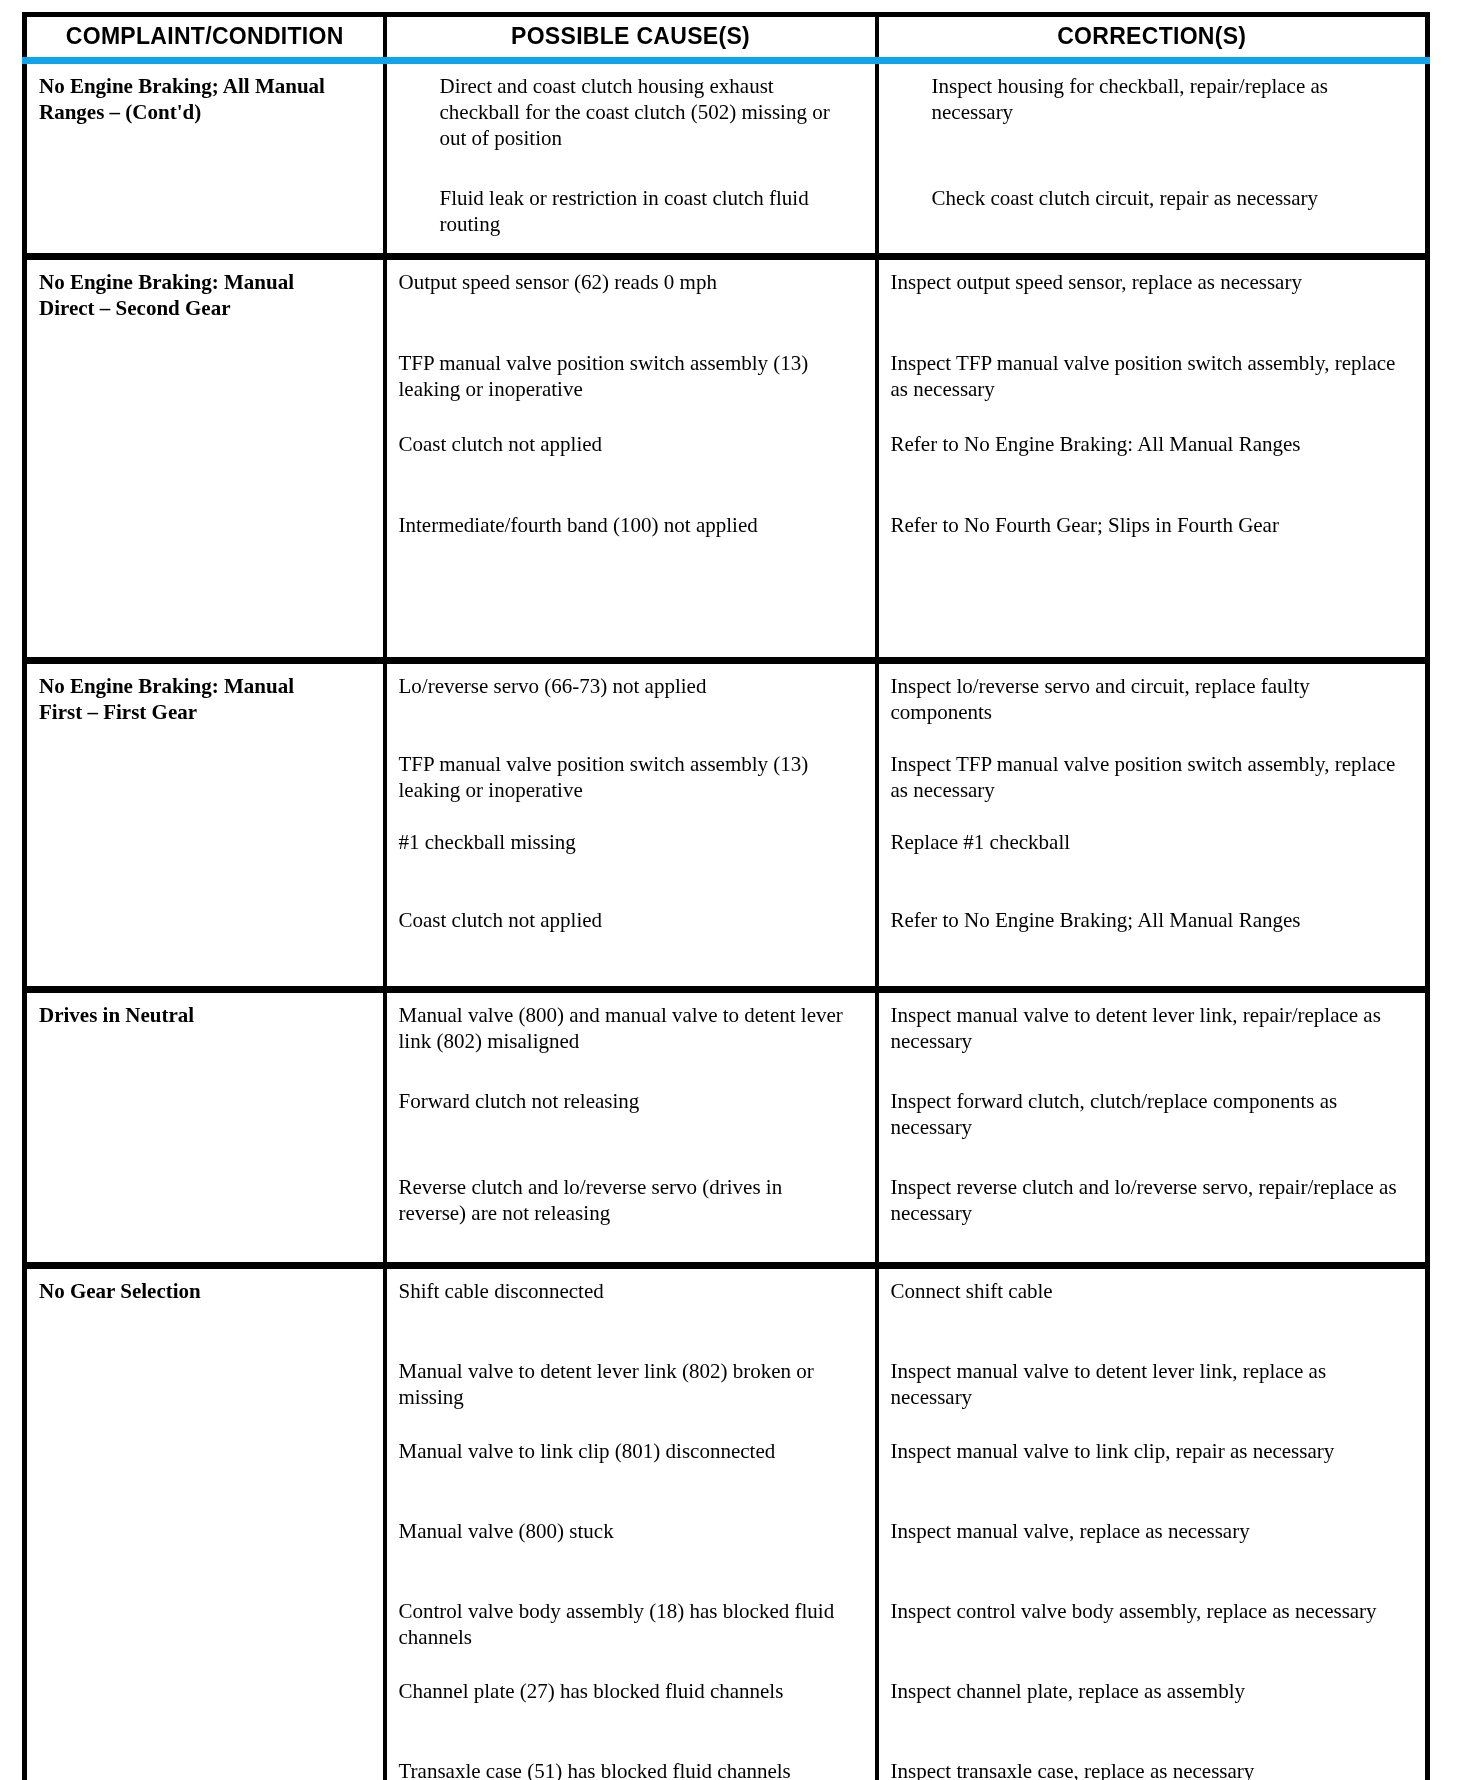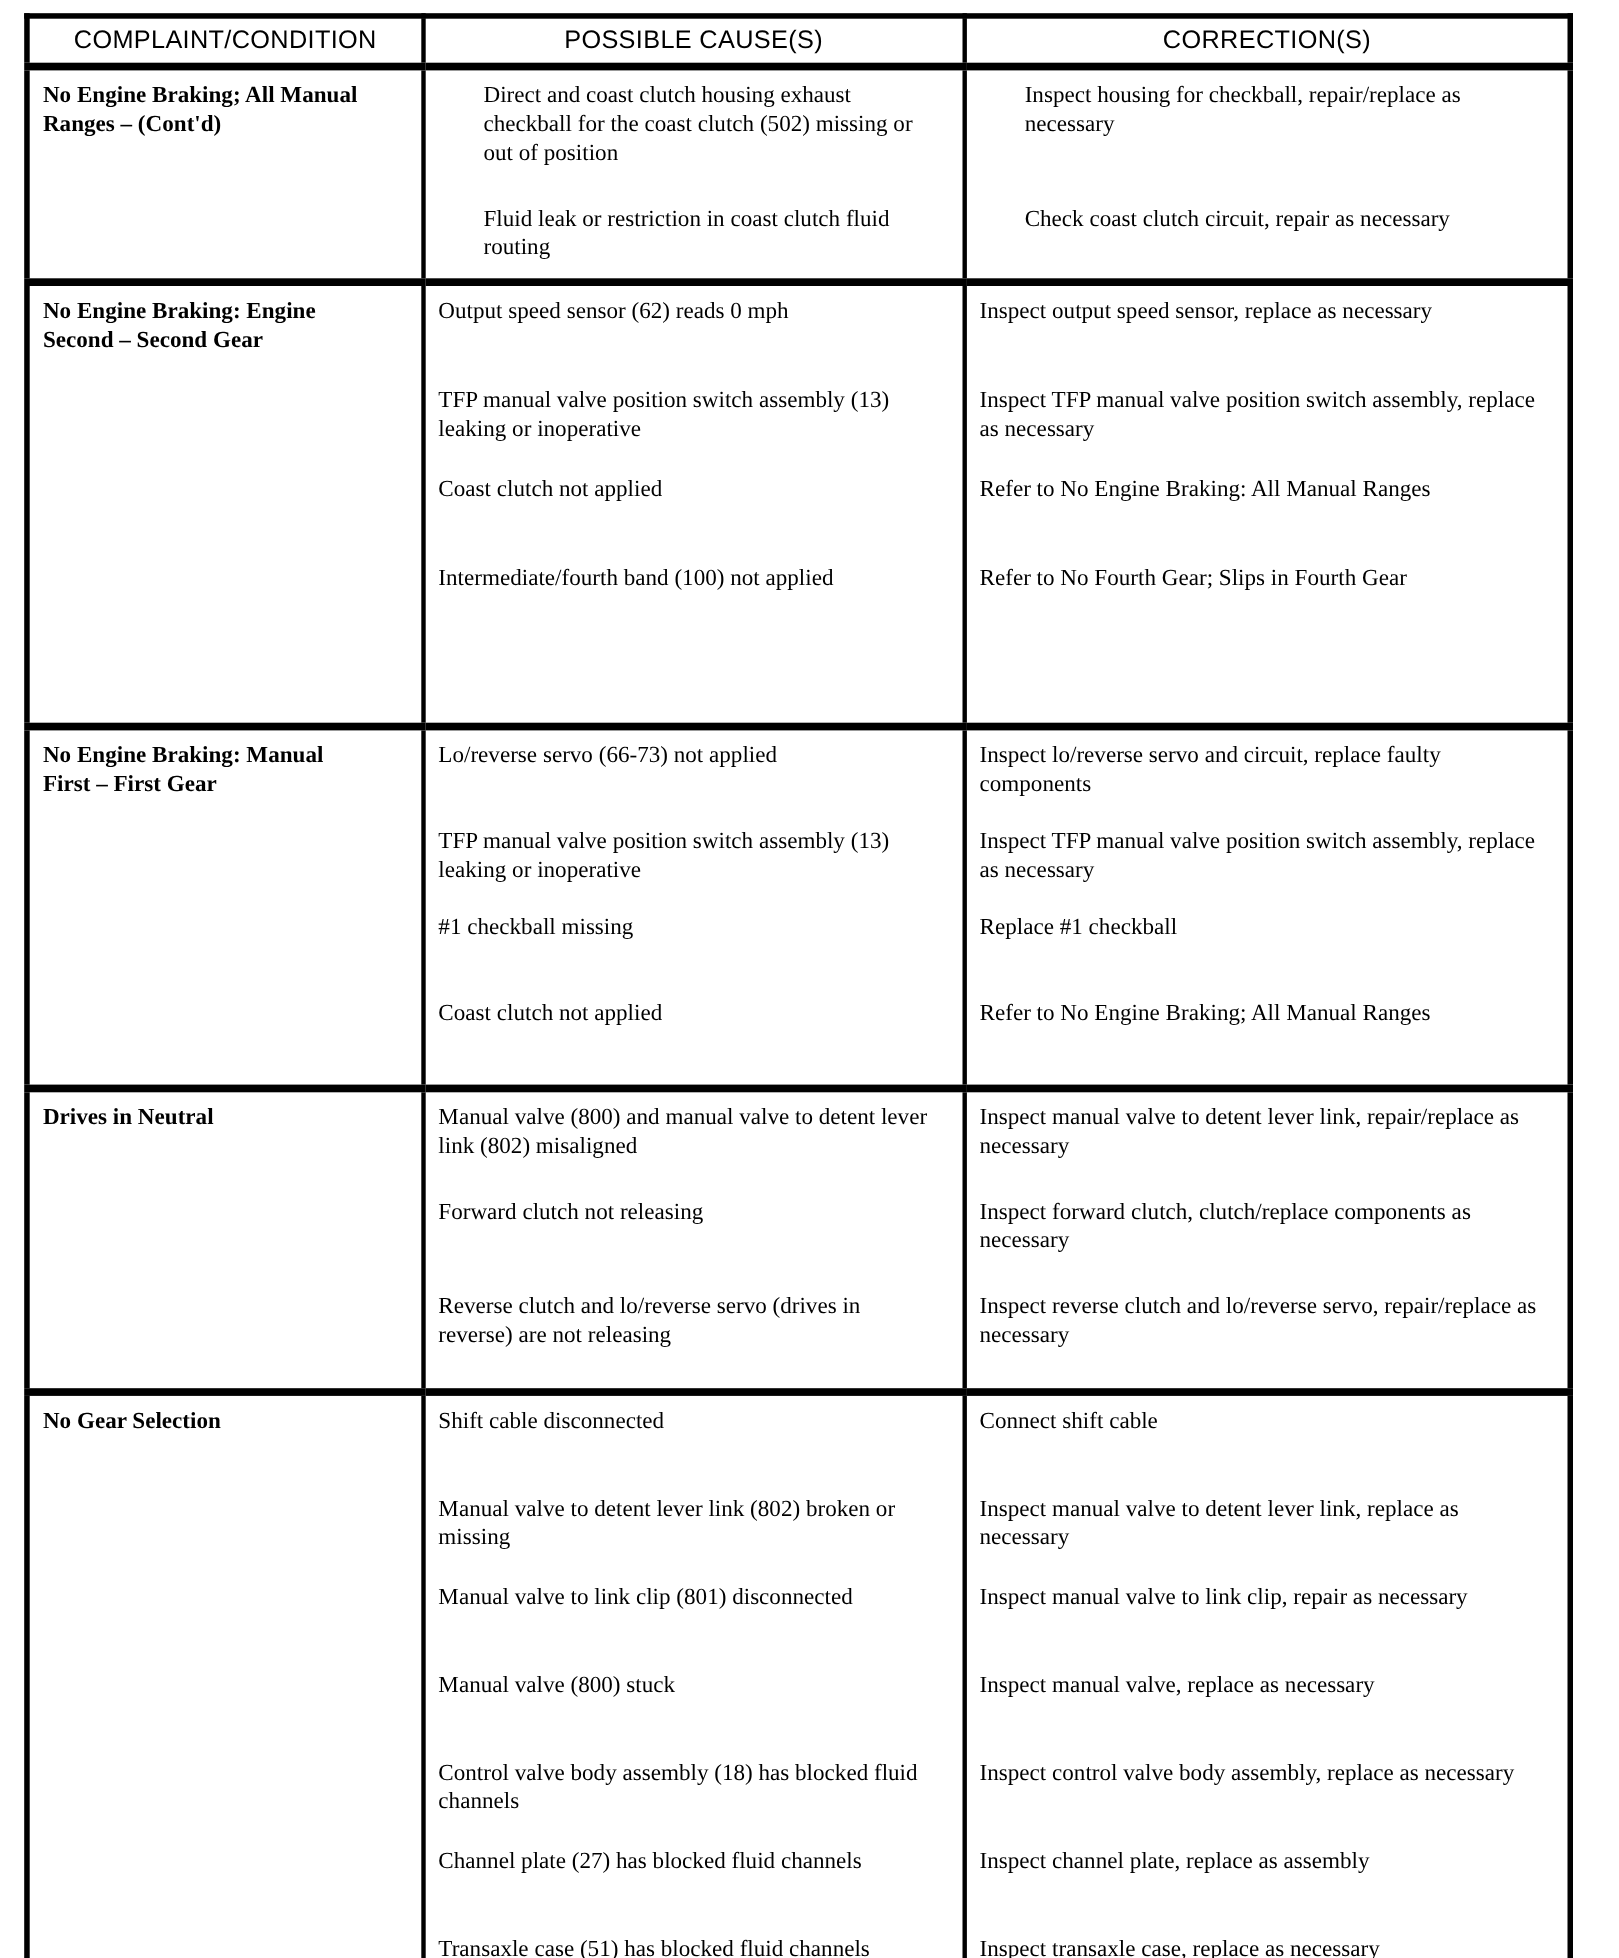--- a/index.html
+++ b/index.html
@@ -11,26 +11,26 @@
   }
   .page{position:absolute;left:22px;top:12px;width:1403px;}
   .diag-table{
     border-collapse:collapse;
     width:100%;
     border:5px solid #000;
     table-layout:fixed;
   }
   .diag-table th{
     font-family:"Liberation Sans","DejaVu Sans",sans-serif;
-    font-weight:normal;
+    font-weight:bold;
     font-size:23px;
     letter-spacing:0.3px;
     text-align:center;
     padding:6px 4px 7px 4px;
-    border-bottom:1px solid #0ea5e9;
+    border-bottom:7px solid #0ea5e9;
   }
   .diag-table th + th,
   .diag-table td + td{border-left:4px solid #000;}
   .diag-table tbody td{
     border-top:7px solid #000;
     vertical-align:top;
     font-size:21px;
     line-height:26px;
     padding:9px 10px 8px 12px;
   }
@@ -77,21 +77,21 @@
             <div class="para">Direct and coast clutch housing exhaust checkball for the coast clutch (502) missing or out of position</div>
             <div class="para">Fluid leak or restriction in coast clutch fluid routing</div>
           </td>
           <td class="cell corr-cell">
             <div class="para">Inspect housing for checkball, repair/replace as necessary</div>
             <div class="para">Check coast clutch circuit, repair as necessary</div>
           </td>
         </tr>
         <tr class="row r2">
           <td class="cell complaint-cell">
-            <div class="complaint-text">No Engine Braking: Engine Second – Second Gear</div>
+            <div class="complaint-text">No Engine Braking: Manual Direct – Second Gear</div>
           </td>
           <td class="cell cause-cell">
             <div class="para">Output speed sensor (62) reads 0 mph</div>
             <div class="para">TFP manual valve position switch assembly (13) leaking or inoperative</div>
             <div class="para">Coast clutch not applied</div>
             <div class="para">Intermediate/fourth band (100) not applied</div>
           </td>
           <td class="cell corr-cell">
             <div class="para">Inspect output speed sensor, replace as necessary</div>
             <div class="para">Inspect TFP manual valve position switch assembly, replace as necessary</div>

